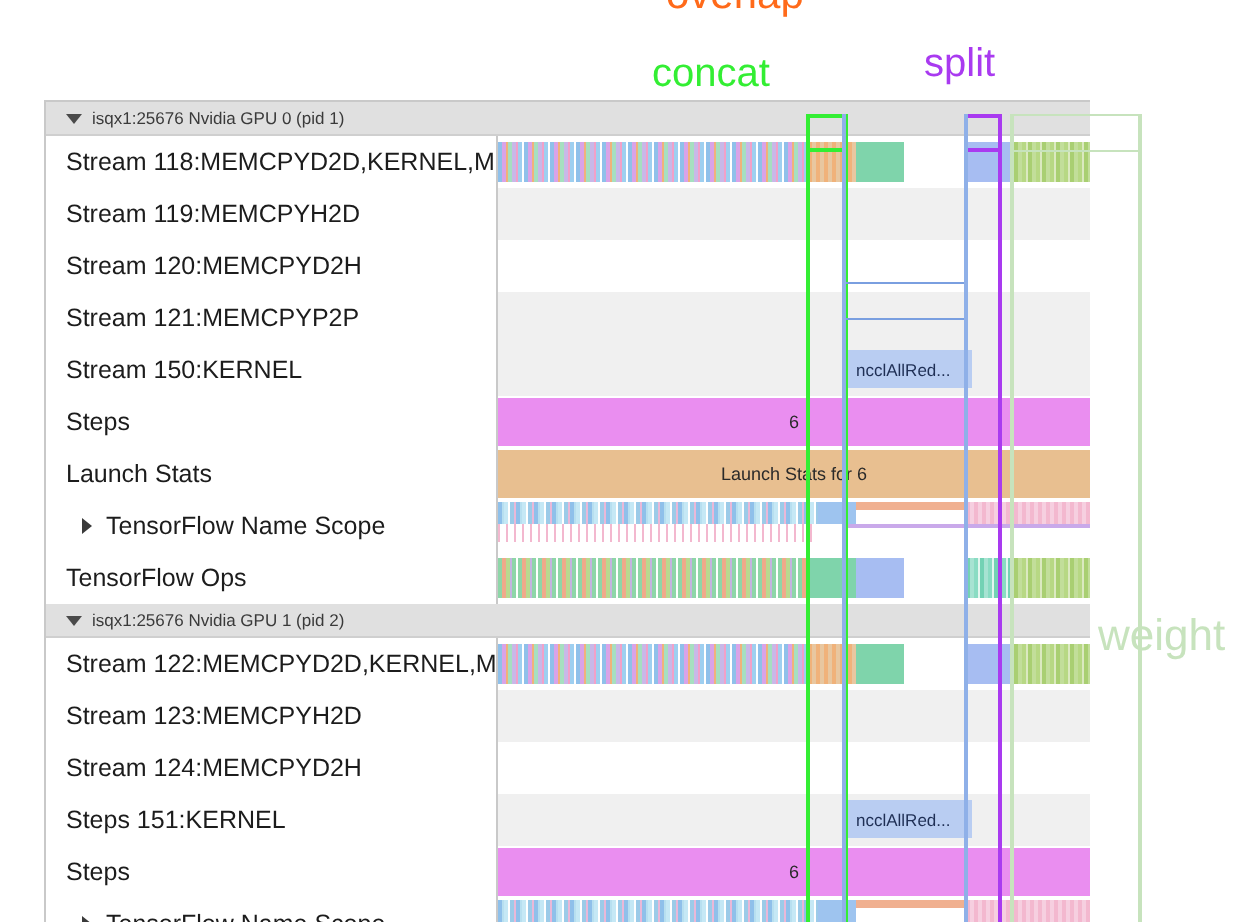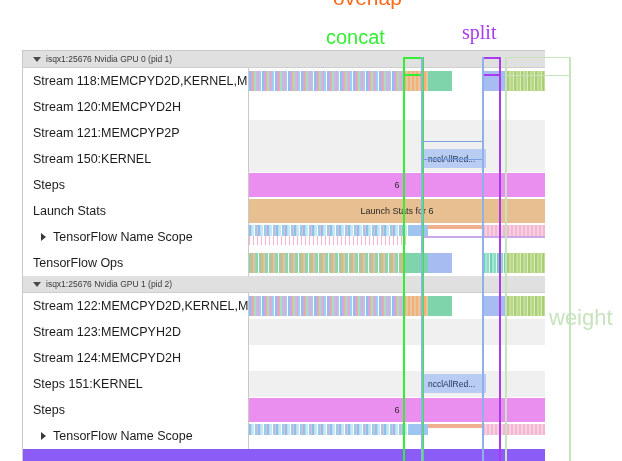--- a/index.html
+++ b/index.html
@@ -6,21 +6,21 @@
   body{
     width:622px;height:461px;position:relative;overflow:hidden;
     font-family:"Liberation Sans", sans-serif;
     -webkit-font-smoothing:antialiased;
   }
 
   
   .ann{position:absolute;white-space:nowrap;pointer-events:none;}
   #ann-orange{left:333px;top:-14px;font-size:21px;color:#ff6a1a;font-weight:400;}
   #ann-concat{left:326px;top:26px;font-size:20px;color:#33ee33;}
-  #ann-split{left:462px;top:21px;font-size:20px;color:#a93af0;font-family:Liberation Serif, serif;}
+  #ann-split{left:462px;top:21px;font-size:20px;color:#a93af0;}
   #ann-nccl{left:430px;top:106px;font-size:19px;color:#5b8ad6;}
   #ann-weight{left:549px;top:305px;font-size:22px;color:#c7e3bd;line-height:25px;}
 
   
   #panel{
     position:absolute;left:22px;top:50px;width:522px;height:411px;
     background:#8b5cf6;border-left:1px solid #c9c9c9;border-top:1px solid #c9c9c9;
     overflow:hidden;
   }
   .grp{
@@ -114,20 +114,26 @@
         <span>Stream 118:MEMCPYD2D,KERNEL,ME</span>
       </div>
       <div class="trk">
         <div class="bar s-mix" style="left: 0px; width: 155px; top: 3px; height: 20px;"></div>
         <div class="bar " style="left: 155px; width: 24px; top: 3px; height: 20px;;background-image:repeating-linear-gradient(90deg,#f0b27a 0 2px,#e8c7a0 2px 4px)"></div>
         <div class="bar " style="left: 179px; width: 24px; top: 3px; height: 20px;;background:#7fd4ab"></div>
         <div class="bar " style="left: 234px; width: 24px; top: 3px; height: 20px;;background:#a7bdf2"></div>
         <div class="bar s-olive" style="left: 258px; width: 64px; top: 3px; height: 20px;"></div>
       </div>
     </div>
+    <div class="row alt">
+      <div class="lbl">
+        <span>Stream 119:MEMCPYH2D</span>
+      </div>
+      <div class="trk"></div>
+    </div>
     <div class="row">
       <div class="lbl">
         <span>Stream 120:MEMCPYD2H</span>
       </div>
       <div class="trk"></div>
     </div>
     <div class="row alt">
       <div class="lbl">
         <span>Stream 121:MEMCPYP2P</span>
       </div>

